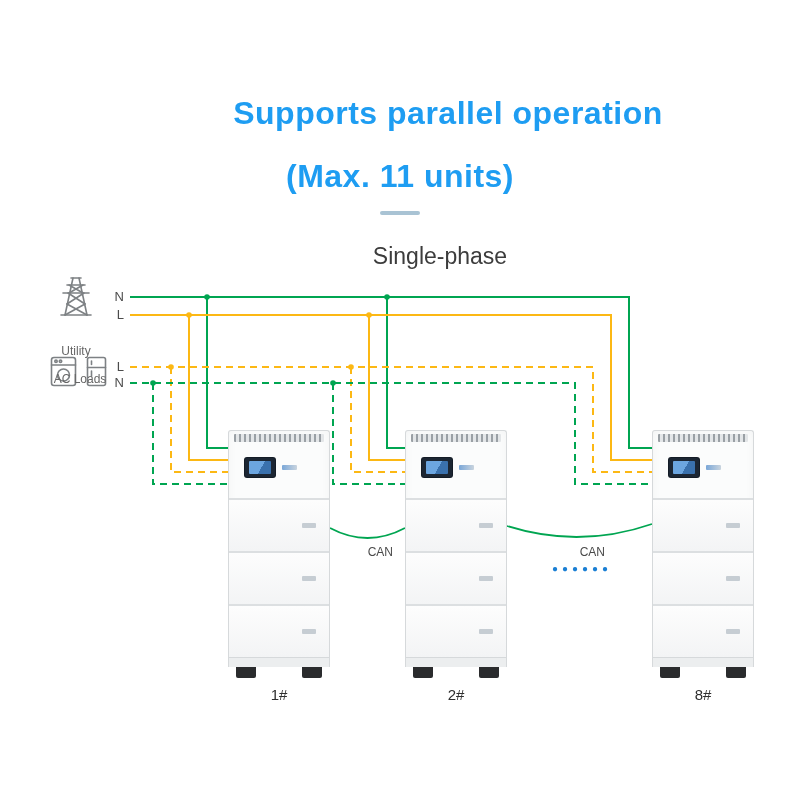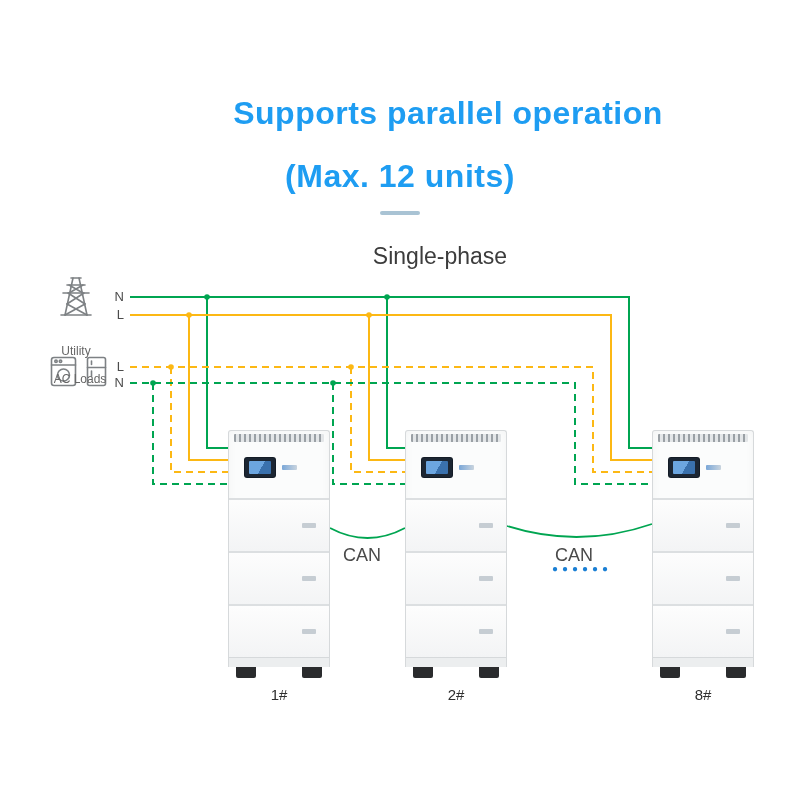--- a/index.html
+++ b/index.html
@@ -46,31 +46,31 @@
     background:linear-gradient(90deg,#7aa7d8,#c9d4de);}
   .module{position:relative;height:51px;border-bottom:2px solid #dcdfe1;
     background:linear-gradient(180deg,#fdfdfd,#f3f4f5);}
   .module.last{border-bottom:none;}
   .mlogo{position:absolute;right:13px;top:23px;width:14px;height:5px;border-radius:1px;background:#c6cdd3;}
   .base{position:relative;height:9px;background:#eceeef;border-top:1px solid #d6d9db;}
   .foot{position:absolute;bottom:-11px;width:20px;height:11px;background:#2a2b2d;border-radius:0 0 2px 2px;}
   .foot.l{left:7px;} .foot.r{right:7px;}
   .unit-label{position:absolute;top:686px;width:102px;text-align:center;font-size:15px;color:#2f2f2f;z-index:2;}
   
-  .can-label{position:absolute;top:545px;width:50px;text-align:left;font-size:18px;color:#4a4a4a;z-index:2;}
+  .can-label{position:absolute;top:545px;width:50px;text-align:right;font-size:12px;color:#4a4a4a;z-index:2;}
   .more-dots{position:absolute;top:563px;left:540px;width:84px;text-align:center;
     font-size:10px;letter-spacing:4px;color:var(--dots-blue,#1a7fd4);z-index:2;}
 </style>
 </head>
 <body>
 
 <div class="canvas">
 
   <div class="title-line title-1">Supports parallel operation</div>
-  <div class="title-line title-2">(Max. 12 units)</div>
+  <div class="title-line title-2">(Max. 11 units)</div>
   <div class="divider"></div>
   <div class="subtitle">Single-phase</div>
 
   <svg class="wires" width="800" height="800" viewBox="0 0 800 800">
 
     <path class="w green" d="M130 297 H629 V448 H652"></path>
     <path class="w green" d="M207 297 V448 H228"></path>
     <path class="w green" d="M387 297 V448 H405"></path>
 
     <path class="w yellow" d="M130 315 H611 V460 H652"></path>

